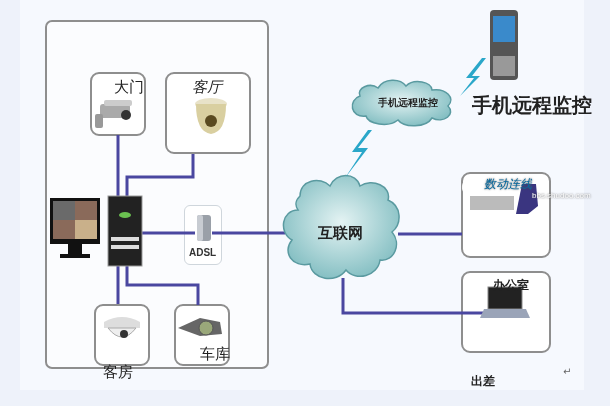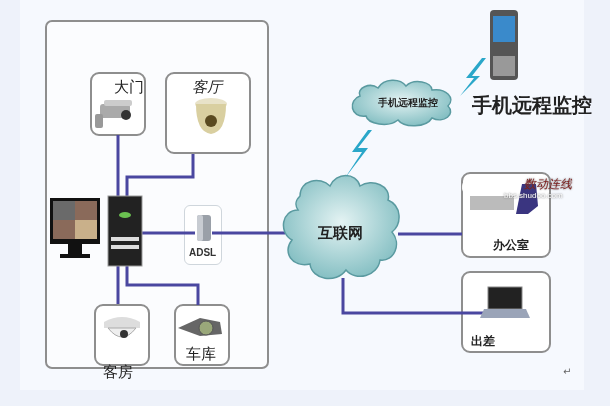--- a/index.html
+++ b/index.html
@@ -21,21 +21,21 @@
     border: 2px solid #8e8e8e; border-radius: 7px; height: 349px; box-sizing: border-box;
     background: #fbfcfe;
   }
   .node-box {
     position: absolute; border: 2px solid #8e8e8e; border-radius: 9px;
     box-sizing: border-box; background: #fff;
   }
   .label {
     position: absolute; font-size: 15px; color: #222; white-space: nowrap;
   }
-  .label.bold { font-weight: bold; font-size: 12px; }
+  .label.bold { font-weight: bold; font-size: 12px; margin-top: 40px; }
   svg { position: absolute; overflow: visible; }
   .diagram-svg { left: 0; top: 0; width: 610px; height: 406px; }
 </style>
 </head>
 <body>
 
 <div class="page"></div>
 
 <div class="home-box"></div>
 
@@ -142,22 +142,22 @@
   </g>
 
   <g>
     <path d="M466 178 Q456 190 470 198 Q462 190 472 180 Z" fill="#fff" opacity="0.9"></path>
   </g>
 </svg>
 
 <div class="label" style="left:102px;top:78px;margin-left:12px;">大门</div>
 <div class="label" style="left:192px;top:78px;font-style:italic;">客厅</div>
 <div class="label" style="left:103px;top:363px;">客房</div>
-<div class="label" style="left:186px;top:345px;text-align:center;">车库</div>
+<div class="label" style="left:200px;top:345px;text-align:center;">车库</div>
 <div class="label" style="left:189px;top:247px;font-family:'Liberation Sans',sans-serif;font-weight:bold;font-size:10px;color:#333;">ADSL</div>
 <div class="label" style="left:318px;top:224px;font-size:15px;font-weight:bold;">互联网</div>
 <div class="label" style="left:378px;top:96px;font-size:10px;font-weight:bold;">手机远程监控</div>
 <div class="label" style="left:472px;top:92px;font-size:20px;font-weight:bold;">手机远程监控</div>
 <div class="label bold" style="left:493px;top:237px;">办公室</div>
 <div class="label bold" style="left:471px;top:333px;">出差</div>
-<div class="label" style="left:484px;top:176px;font-size:12px;color:#7f1d1d;font-style:italic;text-shadow:0 0 2px #555;margin-left:40px;">数动连线</div>
-<div class="label" style="left:476px;top:191px;font-size:8px;color:#fff;font-family:'Liberation Sans',sans-serif;text-shadow:0 0 2px #555;padding-left:28px;">bbs.shudoo.com</div>
+<div class="label" style="left:484px;top:176px;font-size:12px;color:#0369a1;font-style:italic;text-shadow:0 0 2px #555;">数动连线</div>
+<div class="label" style="left:504px;top:191px;font-size:8px;color:#fff;font-family:'Liberation Sans',sans-serif;text-shadow:0 0 2px #555;padding-left:28px;">bbs.shudoo.com</div>
 <div class="pilcrow">↵</div>
 
 </body></html>

